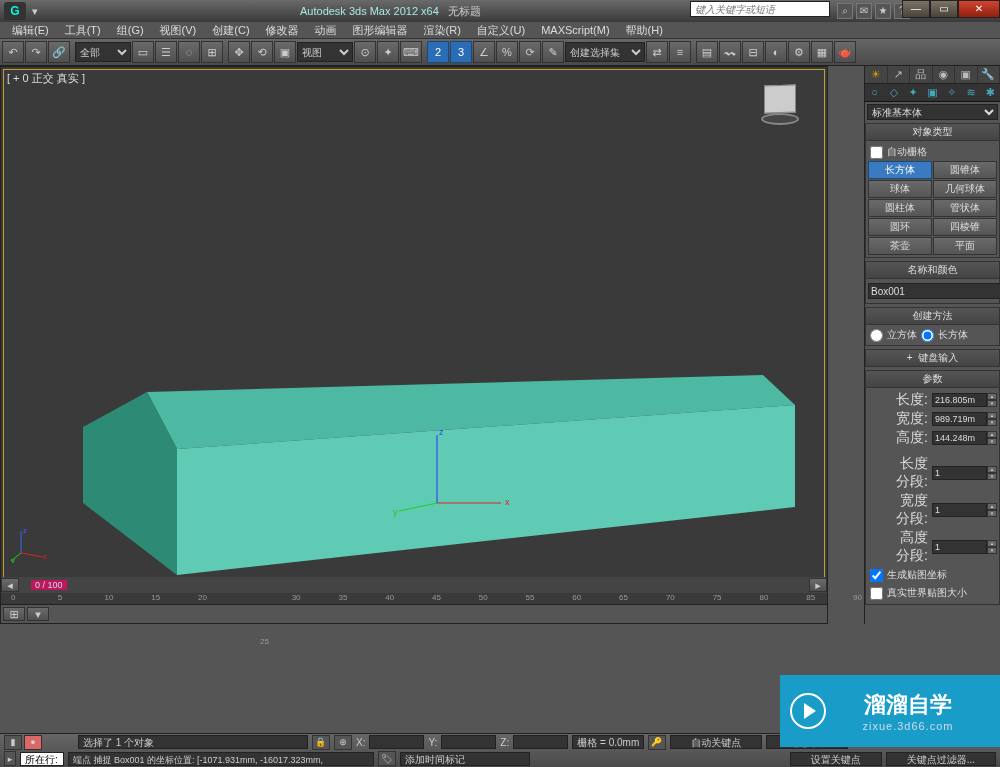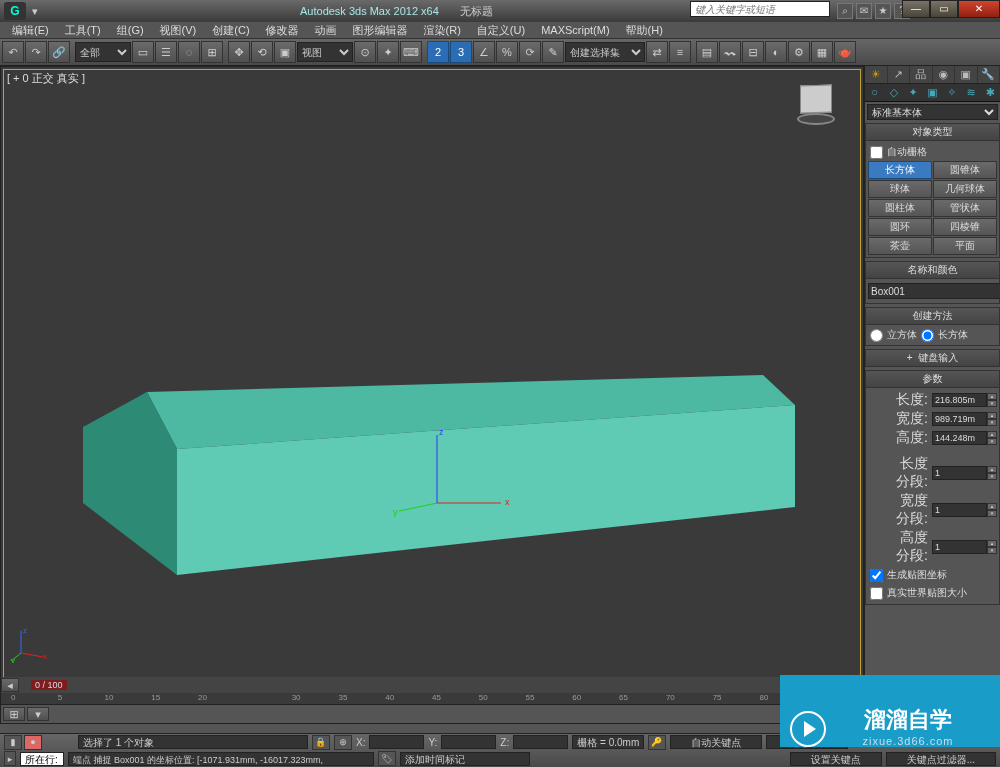--- a/index.html
+++ b/index.html
@@ -2,21 +2,21 @@
 <html><head>
 <meta charset="utf-8">
 <style>
 * { margin: 0; padding: 0; box-sizing: border-box; font-family: "Microsoft YaHei", sans-serif; }
 body { width: 1000px; height: 767px; background: #555; overflow: hidden; position: relative; }
 
 
 .titlebar { height: 22px; background: linear-gradient(#6a6a6a, #3a3a3a); display: flex; align-items: center; color: #bfe0e0; font-size: 11px; position: relative; }
 .app-icon { width: 22px; height: 18px; margin: 0 4px; background: #333; border-radius: 3px; display: flex; align-items: center; justify-content: center; color: #0fd; font-weight: bold; font-size: 12px; }
 .title-text { position: absolute; left: 300px; color: #a8e6e6; }
-.title-doc { position: absolute; left: 460px; color: #ccc; }
+.title-doc { position: absolute; left: 448px; color: #ccc; }
 .title-search { position: absolute; right: 170px; top: 1px; }
 .title-search input { width: 140px; height: 16px; font-size: 10px; padding: 0 4px; font-style: italic; background: #fff; border: 1px solid #222; }
 .title-icons { position: absolute; right: 90px; display: flex; gap: 3px; }
 .title-icons span { width: 16px; height: 16px; background: #555; border: 1px solid #777; font-size: 10px; color: #ccc; text-align: center; line-height: 14px; }
 .win-buttons { position: absolute; right: 0; top: 0; display: flex; }
 .win-btn { width: 28px; height: 18px; border: 1px solid #222; font-size: 10px; color: #fff; text-align: center; line-height: 16px; }
 .win-min { background: linear-gradient(#7a7266, #4a4438); }
 .win-max { background: linear-gradient(#7a7266, #4a4438); }
 .win-close { background: linear-gradient(#d04530, #902010); width: 42px; }
 
@@ -25,30 +25,30 @@
 .menubar span { font-size: 11px; color: #ddd; padding: 0 8px; cursor: default; }
 
 
 .toolbar { height: 27px; background: linear-gradient(#666, #4a4a4a); display: flex; align-items: center; padding: 0 2px; border-bottom: 1px solid #222; gap: 1px; }
 .tb-btn { width: 22px; height: 22px; background: linear-gradient(#6a6a6a,#505050); border: 1px solid #333; display: flex; align-items: center; justify-content: center; font-size: 11px; color: #ccc; }
 .tb-sep { width: 3px; }
 .tb-select { height: 20px; background: #333; color: #ccc; border: 1px solid #222; font-size: 10px; }
 .tb-blue { background: #2a6db5; color: #fff; border: 1px solid #1a4a7a; }
 
 
-.main { display: flex; height: 658px; }
+.main { display: flex; height: 558px; gap: 36px; }
 .viewport-wrap { flex: 1; background: #3a3a3a; position: relative; border: 1px solid #222; }
 .vp-label { position: absolute; top: 4px; left: 6px; font-size: 11px; color: #ddd; }
 .vp-border { position: absolute; top: 2px; left: 2px; right: 2px; bottom: 2px; border: 1px solid #c0a030; }
 .viewcube { position: absolute; top: 14px; right: 24px; width: 46px; height: 46px; }
 .vc-cube { width: 32px; height: 28px; background: #ccc; border: 1px solid #888; position: absolute; top: 4px; left: 7px; transform: skewY(-2deg); }
 .vc-ring { position: absolute; bottom: 2px; left: 4px; width: 38px; height: 12px; border: 2px solid #888; border-radius: 50%; background: rgba(100,100,100,0.3); }
 
 svg.boxsvg { position: absolute; top: 0; left: 0; }
-.frame-pos { position: absolute; left: 30px; background: #7f1d1d; color: #cde; padding: 0 4px; font-size: 9px; }
+.frame-pos { position: absolute; left: 30px; background: #be185d; color: #cde; padding: 0 4px; font-size: 9px; }
 .ruler { height: 12px; background: #3a3a3a; border-bottom: 1px solid #222; position: relative; }
 .ruler-tick { position: absolute; top: 0; font-size: 8px; color: #999; }
 
 
 .cmd-panel { width: 136px; background: #555; border-left: 1px solid #222; font-size: 10px; color: #ddd; }
 .cmd-tabs { height: 18px; background: #444; display: flex; border-bottom: 1px solid #222; }
 .cmd-tab { flex: 1; display: flex; align-items: center; justify-content: center; border-right: 1px solid #333; font-size: 11px; color: #d90; }
 .cmd-tab.icon { color: #bbb; }
 .cmd-sub { height: 18px; background: #333; display: flex; border-bottom: 1px solid #111; }
 .cmd-sub span { flex: 1; text-align: center; line-height: 16px; color: #4ab; font-size: 11px; }
@@ -71,21 +71,21 @@
 .spin-btns { width: 10px; display: flex; flex-direction: column; }
 .spin-btns span { height: 7px; background: #666; border: 1px solid #333; font-size: 5px; line-height: 4px; text-align: center; color: #ccc; }
 .check-row { display: flex; align-items: center; gap: 4px; padding: 2px; font-size: 10px; }
 
 
 .statusbar { position: absolute; bottom: 0; left: 0; right: 0; height: 34px; background: linear-gradient(#666,#4a4a4a); border-top: 1px solid #222; display: flex; flex-direction: column; font-size: 10px; color: #ccc; }
 .status-row { display: flex; align-items: center; height: 17px; gap: 4px; padding: 0 4px; }
 .status-field { background: #333; border: 1px solid #222; padding: 0 4px; height: 14px; line-height: 14px; }
 .coord-input { width: 55px; background: #333; border: 1px solid #222; color: #ccc; font-size: 9px; height: 14px; padding: 0 2px; }
 .status-btn { width: 18px; height: 15px; background: #555; border: 1px solid #333; display: inline-flex; align-items: center; justify-content: center; font-size: 9px; }
-.watermark { position: absolute; right: 0; bottom: 20px; width: 220px; height: 72px; background: #1a9cc8; display: flex; align-items: center; justify-content: flex-end; flex-direction: column; }
+.watermark { position: absolute; right: 0; bottom: 20px; width: 220px; height: 72px; background: #1a9cc8; display: flex; align-items: center; justify-content: center; flex-direction: column; }
 .watermark .cn { color: #fff; font-size: 22px; font-weight: bold; }
 .watermark .en { color: #cde; font-size: 11px; letter-spacing: 1px; }
 .wm-icon { position:absolute; left:10px; width:36px; height:36px; border:2px solid #fff; border-radius:50%; display:flex; align-items:center; justify-content:center; }
 .wm-icon::after { content:""; border-left:12px solid #fff; border-top:8px solid transparent; border-bottom:8px solid transparent; margin-left:3px; }
 .auto-key { background:#333; border:1px solid #222; color:#ccc; padding:0 20px; font-size:10px; height:14px; line-height:14px; }
 </style>
 </head>
 <body>
 
 <div class="titlebar">

